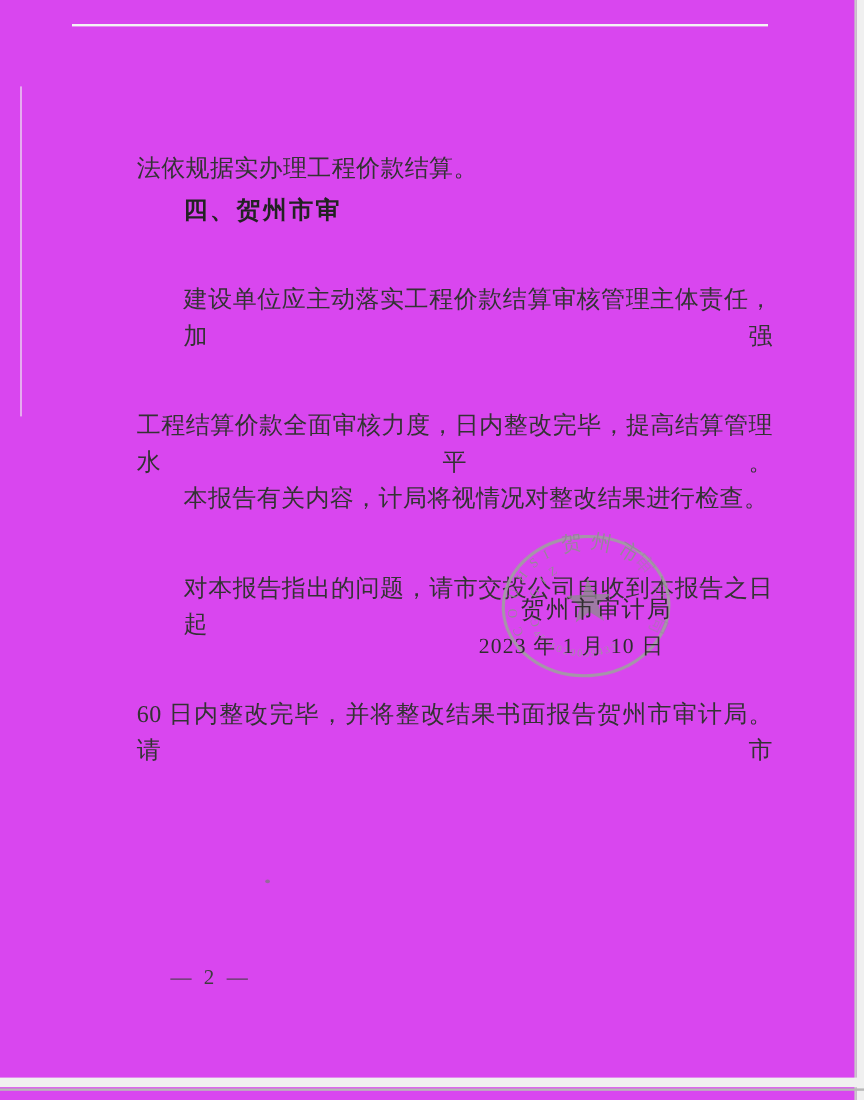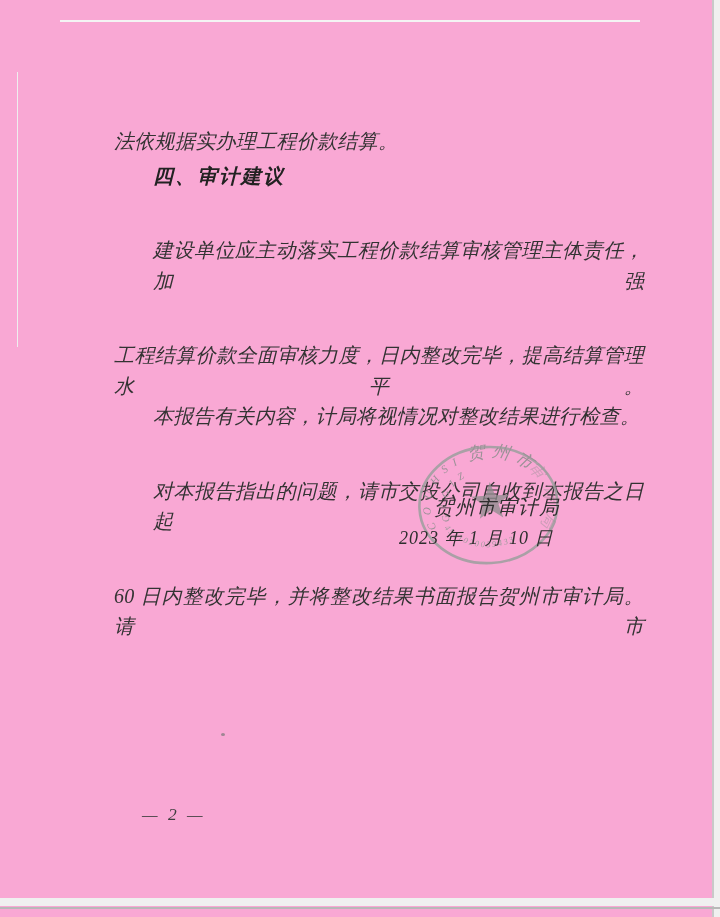--- a/index.html
+++ b/index.html
@@ -1,21 +1,20 @@
 <!DOCTYPE html>
 <html><head>
 <meta charset="utf-8">
 <style>
   * { margin:0; padding:0; box-sizing:border-box; }
   html,body { background:#ffffff; }
   .page {
     position:relative; width:720px; height:917px;
-    background:#f9a8d4; overflow:hidden;
+    background:#d946ef; overflow:hidden;
     font-family:"Liberation Serif","DejaVu Serif",serif;
-    font-style:italic;
   }
   
   .body-text {
     position:absolute; left:114px; top:126px; width:530px;
     font-size:20px; line-height:30.5px; color:#333;
     letter-spacing:0.3px;
   }
   .line { white-space:nowrap; }
   .line.indent { padding-left:39px; }
   .line.fill { text-align:justify; text-align-last:justify; white-space:normal;margin-top:44px; }
@@ -62,21 +61,21 @@
   <div class="top-faint"></div>
   <div class="left-faint"></div>
   <div class="edge-right-haze"></div>
   <div class="edge-right"></div>
   <div class="edge-bottom-haze"></div>
   <div class="edge-bottom"></div>
   <div class="speck"></div>
 
   <div class="body-text">
     <div class="line">法依规据实办理工程价款结算。</div>
-    <div class="line heading indent">四、审计建议</div>
+    <div class="line heading indent">四、贺州市审</div>
     <div class="line indent fill">建设单位应主动落实工程价款结算审核管理主体责任，加强</div>
     <div class="line fill">工程结算价款全面审核力度，日内整改完毕，提高结算管理水平。</div>
     <div class="line indent">本报告有关内容，计局将视情况对整改结果进行检查。</div>
     <div class="line indent fill">对本报告指出的问题，请市交投公司自收到本报告之日起</div>
     <div class="line fill">60 日内整改完毕，并将整改结果书面报告贺州市审计局。请市</div>
   </div>
 
   <svg class="seal" width="172" height="150" viewBox="0 0 172 150">
     <defs>
       <path id="sealOuterArc" d="M 34.3,97 A 58,48 0 1 1 134.7,97" fill="none"></path>

